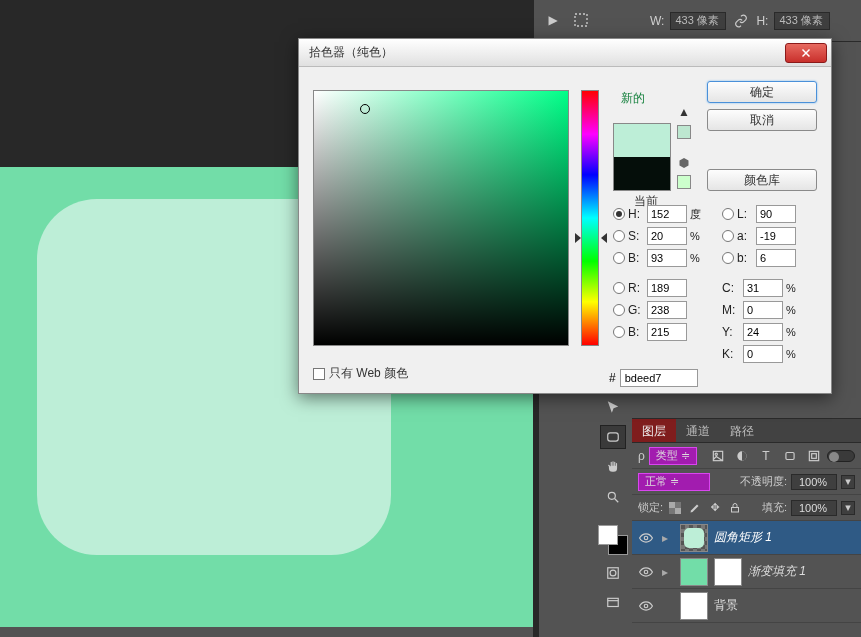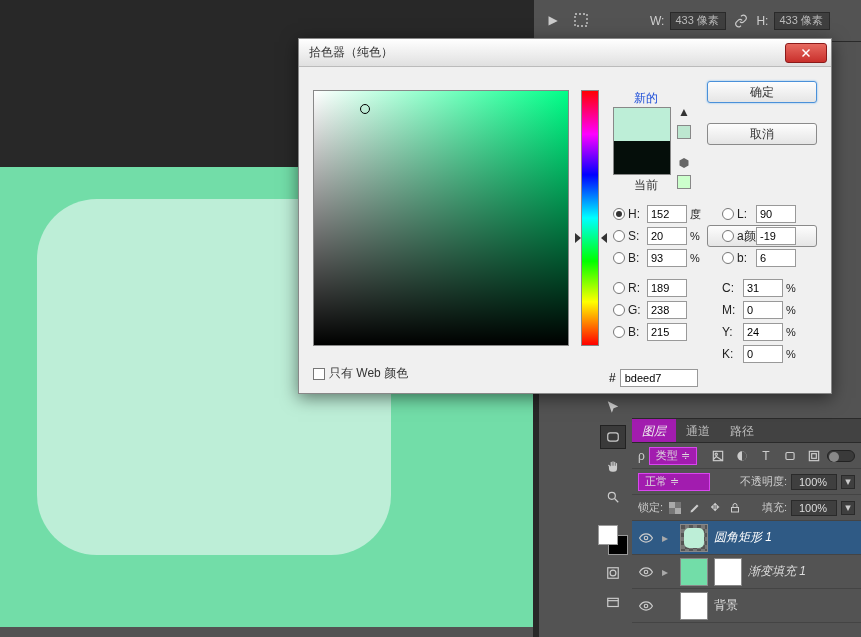--- a/index.html
+++ b/index.html
@@ -108,23 +108,22 @@
       background: #424242;
       border-bottom: 1px solid #2a2a2a;
       font-size: 12px;
     }
     .panel-tab {
       padding: 4px 10px;
       color: #bbb;
       cursor: pointer;
     }
     .panel-tab.active {
-      background: #a21caf;
+      background: #7f1d1d;
       color: #eee;
-      font-style: italic;
     }
     .panel-row {
       display: flex;
       align-items: center;
       height: 26px;
       gap: 4px;
       padding: 0 6px;
       border-bottom: 1px solid #444;
     }
     .panel-row .sel {
@@ -269,40 +268,40 @@
     .hue-arrows::before, .hue-arrows::after {
       content:'';position:absolute;top:0;width:0;height:0;
       border-top:5px solid transparent;border-bottom:5px solid transparent;
     }
     .hue-arrows::before { left:0; border-left:6px solid #333; }
     .hue-arrows::after { right:0; border-right:6px solid #333; }
     .preview-block {
       position: absolute;
       left: 314px; top: 23px;
     }
-    .preview-label-new { text-align: center; font-size: 12px; color: #1d4ed8; margin-bottom: 0; margin-left: 8px;}
+    .preview-label-new { text-align: left; font-size: 12px; color: #15803d; margin-bottom: 16px; margin-left: 8px;}
     .preview-swatches {
       width: 58px; height: 68px;
       border: 1px solid #888;
     }
     .preview-new { width:100%;height:50%; background:#bdeed7; }
     .preview-cur { width:100%;height:50%; background:#050e0a; }
     .preview-label-cur { text-align: center; font-size: 12px; color: #333; margin-top: 2px; margin-left: 8px;}
     .warn-col {
       position: absolute;
       left: 378px; top: 38px;
       display:flex;flex-direction:column;gap:6px;
     }
     .warn-icon { width:14px; display:flex;justify-content:center; color:#333;}
     .warn-swatch { width:14px;height:14px;border:1px solid #888; }
     .btn-col {
       position: absolute;
       right: 14px; top: 14px;
       width: 110px;
-      display: flex; flex-direction: column; gap: 20px;
+      display: flex; flex-direction: column; gap: 6px;
     }
     .win-btn {
       height: 22px;
       background: linear-gradient(#fdfdfd,#e5e5e5);
       border: 1px solid #8a8a8a;
       border-radius: 3px;
       font-size: 12px;
       cursor: pointer;
       color: #333;
     }

